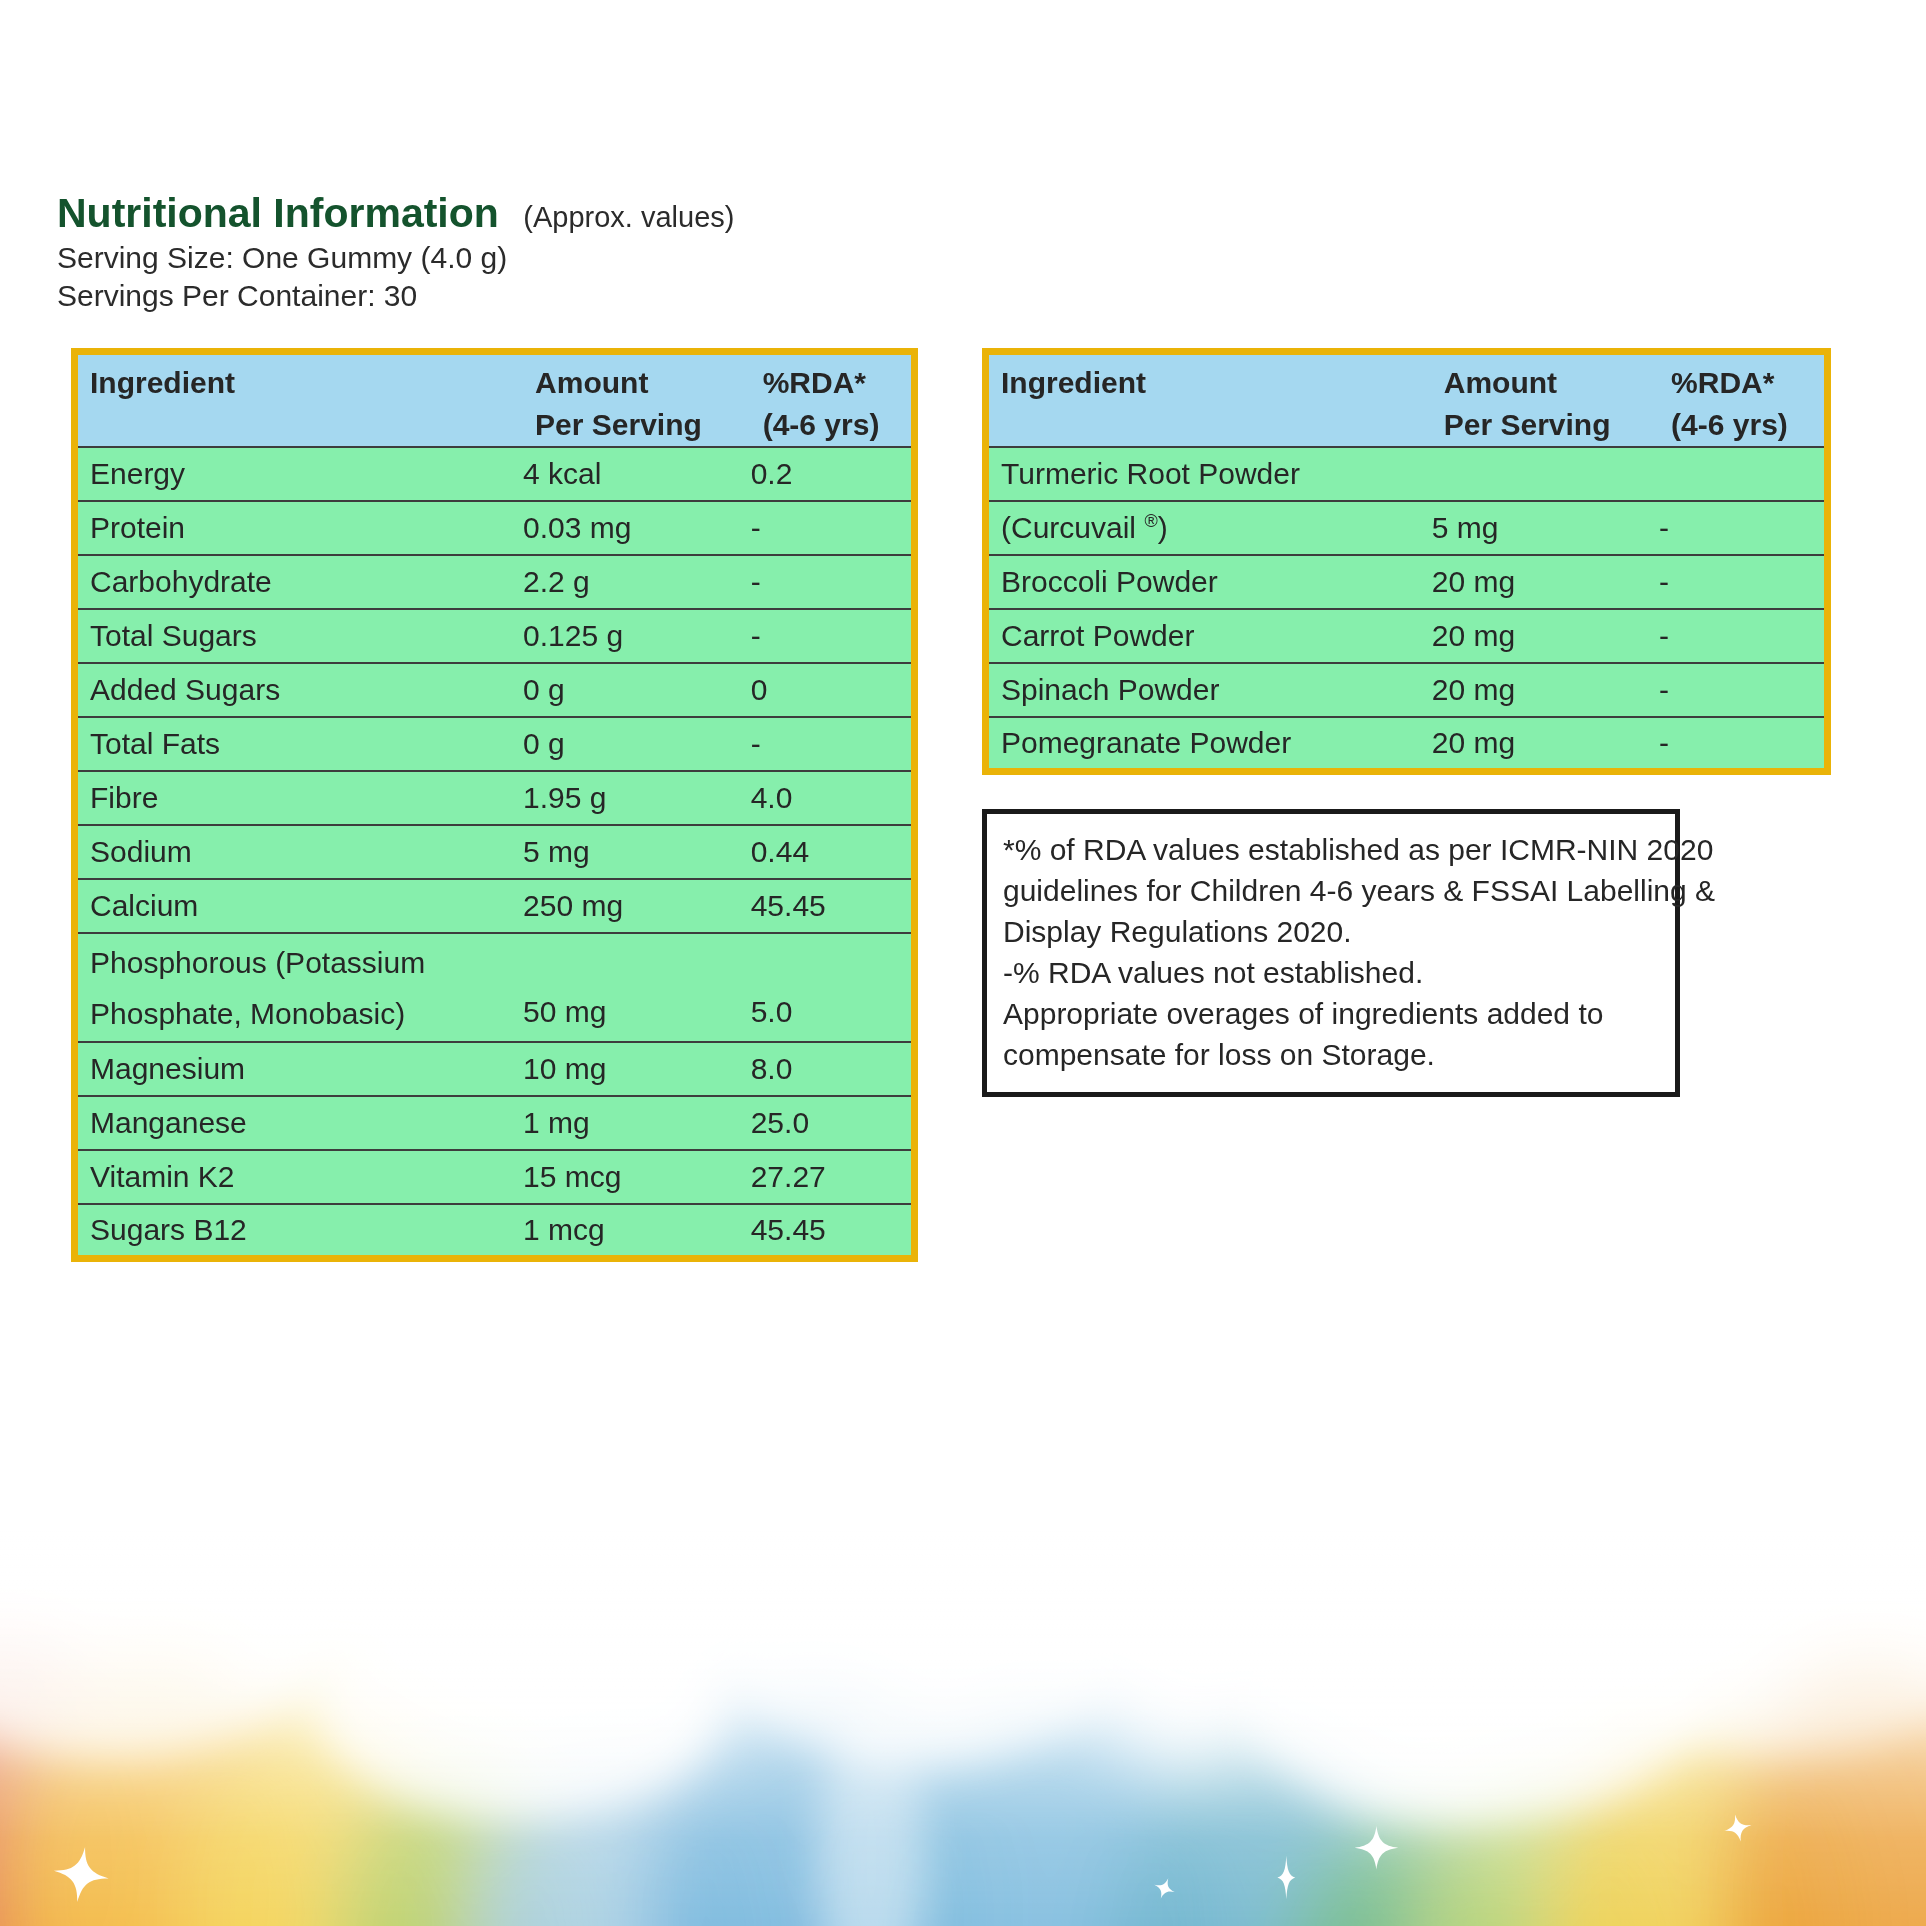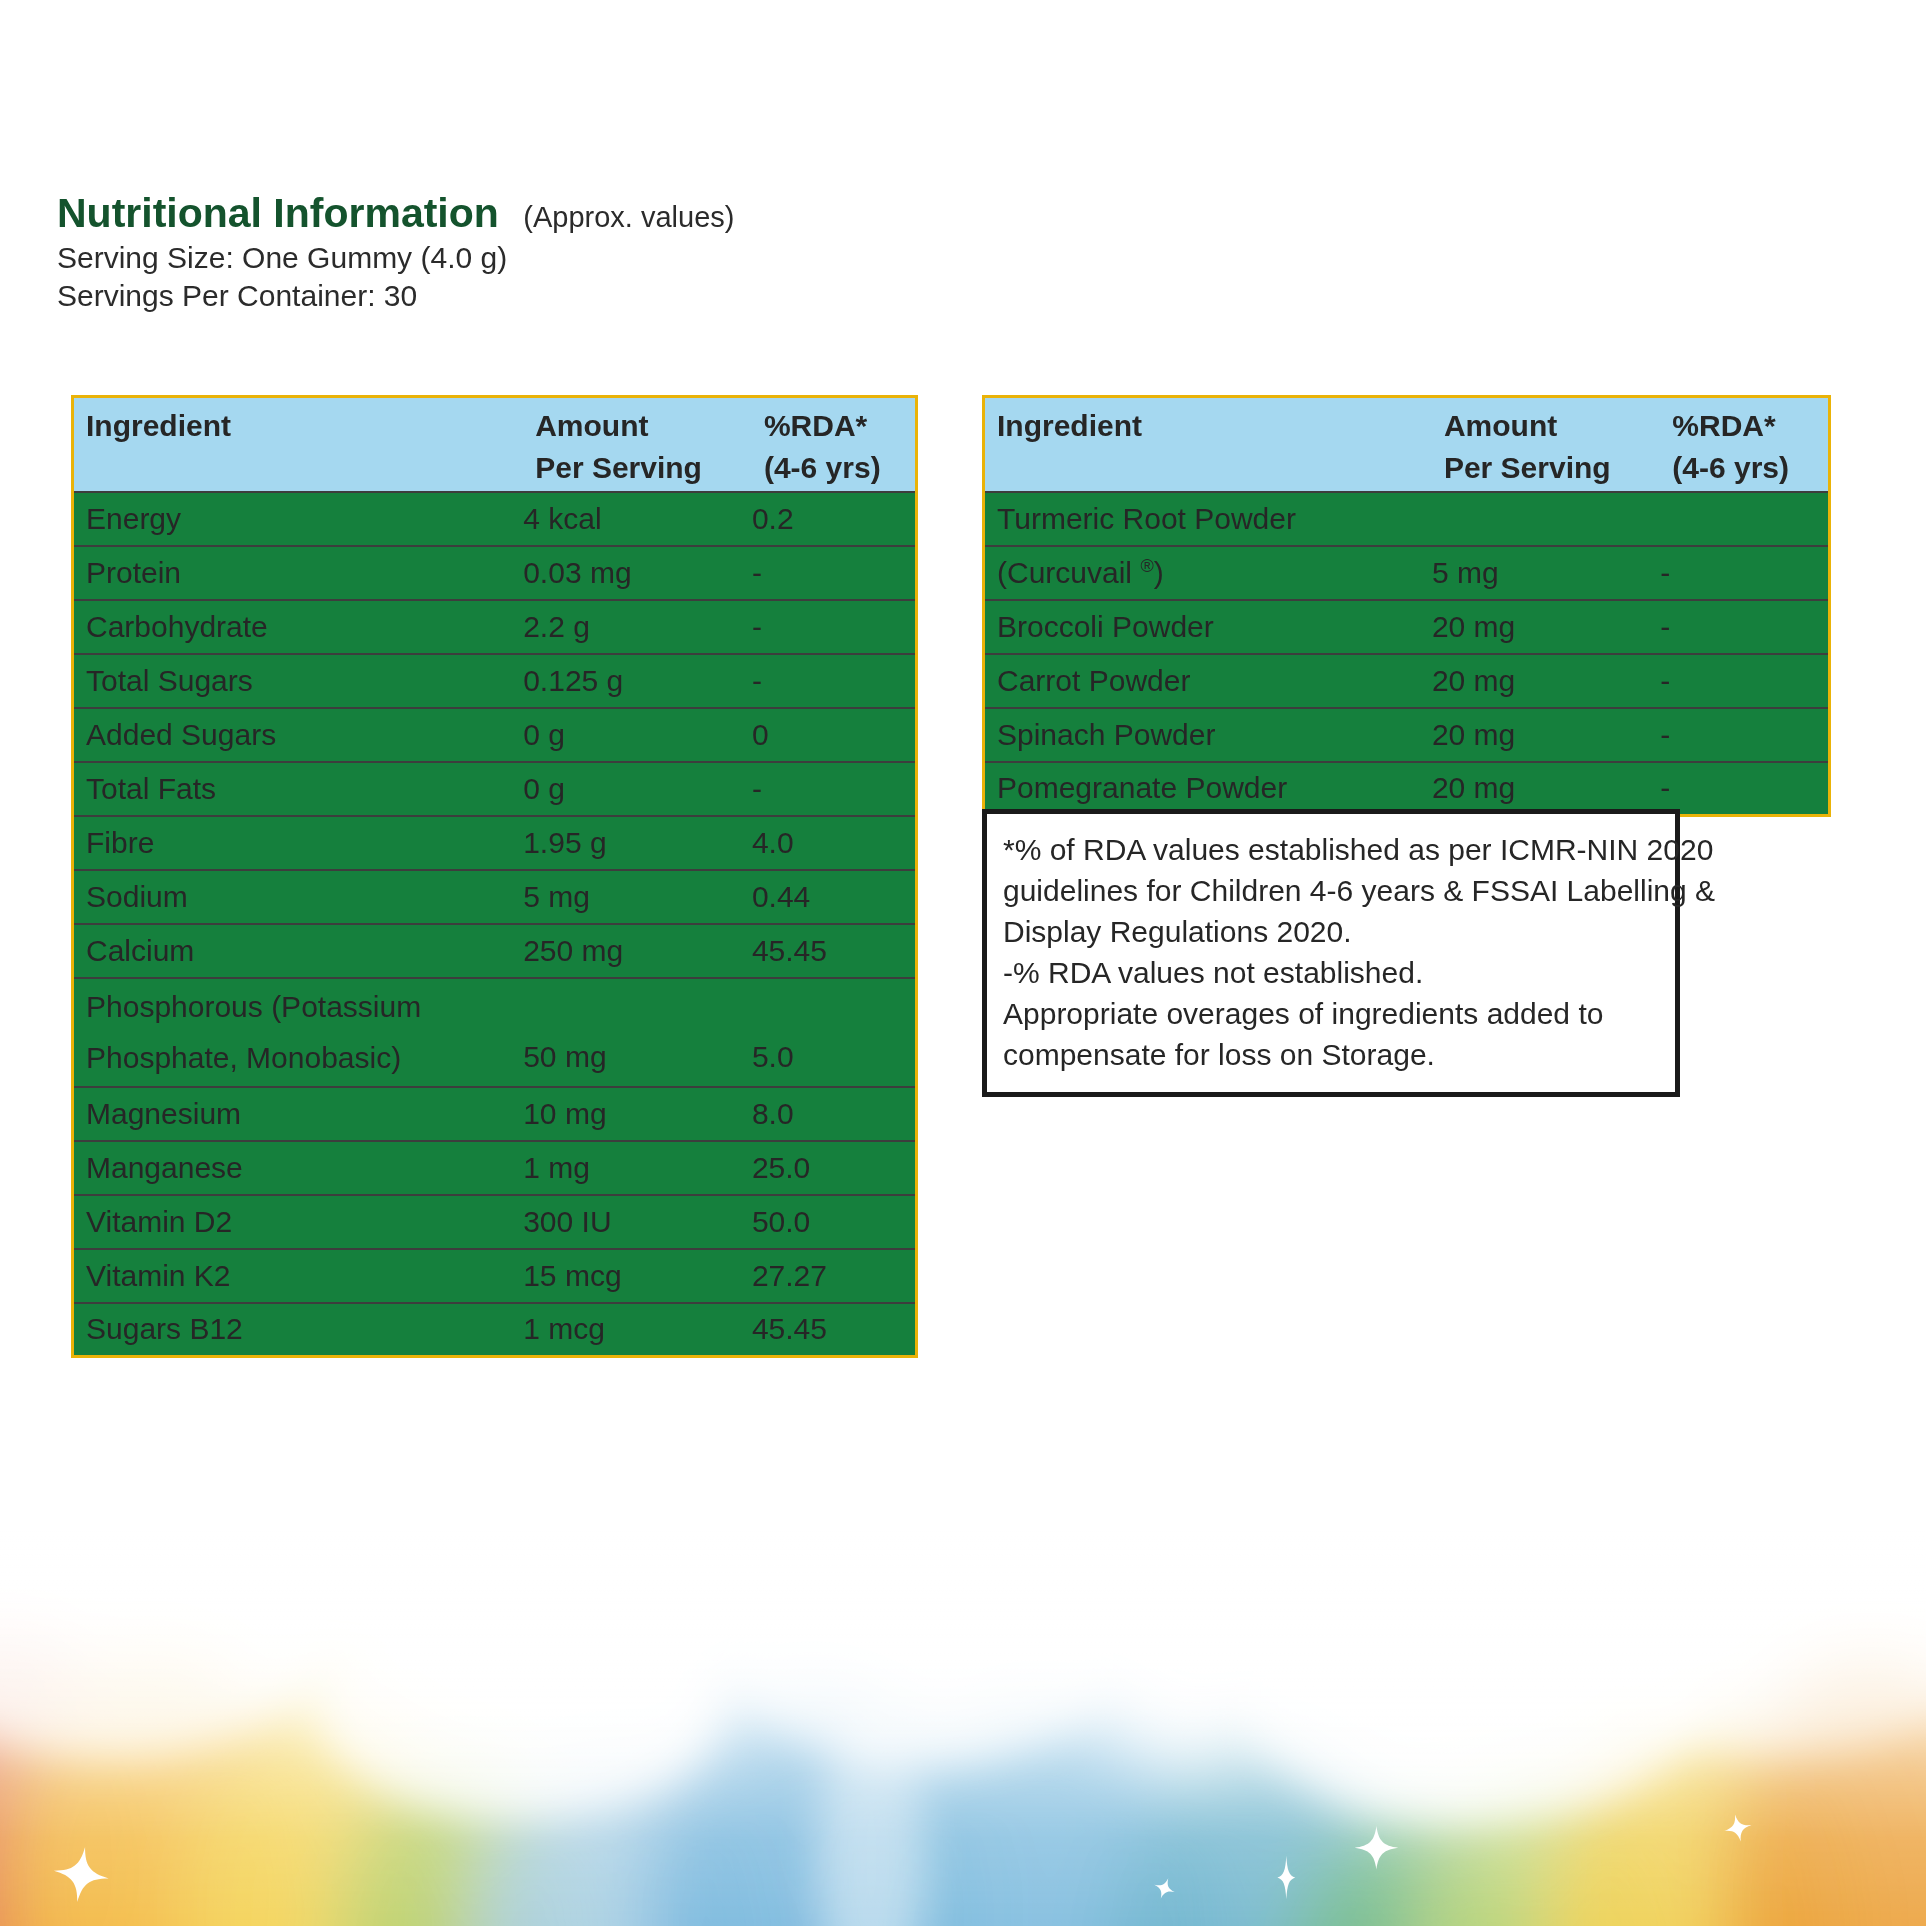--- a/index.html
+++ b/index.html
@@ -41,23 +41,22 @@
   }
   .serving-line.first { margin-top: 2px; }
 
   
   .nutri-table {
     position: absolute;
     border-collapse: collapse;
     table-layout: fixed;
     font-size: 30px;
     color: #262626;
-    border: 3px solid #eab308;
-    background: #15803d;
-    margin-top: 47px;
+    border: 7px solid #eab308;
+    background: #86efac;
   }
   .nutri-table.left  { left: 71px;  top: 348px; width: 847px; }
   .nutri-table.right { left: 982px; top: 348px; width: 849px; }
 
   .nutri-table thead th {
     background: #a5d8f0;
     font-weight: bold;
     text-align: left;
     vertical-align: top;
     height: 95px;
@@ -211,25 +210,20 @@
         </tr>
       <tr>
           <td class="c-ing">Magnesium</td>
           <td class="c-amt">10 mg</td>
           <td class="c-rda">8.0</td>
         </tr>
       <tr>
           <td class="c-ing">Manganese</td>
           <td class="c-amt">1 mg</td>
           <td class="c-rda">25.0</td>
-        </tr>
-      <tr>
-          <td class="c-ing">Vitamin D2</td>
-          <td class="c-amt">300 IU</td>
-          <td class="c-rda">50.0</td>
         </tr>
       <tr>
           <td class="c-ing">Vitamin K2</td>
           <td class="c-amt">15 mcg</td>
           <td class="c-rda">27.27</td>
         </tr>
       <tr>
           <td class="c-ing">Sugars B12</td>
           <td class="c-amt">1 mcg</td>
           <td class="c-rda">45.45</td>

